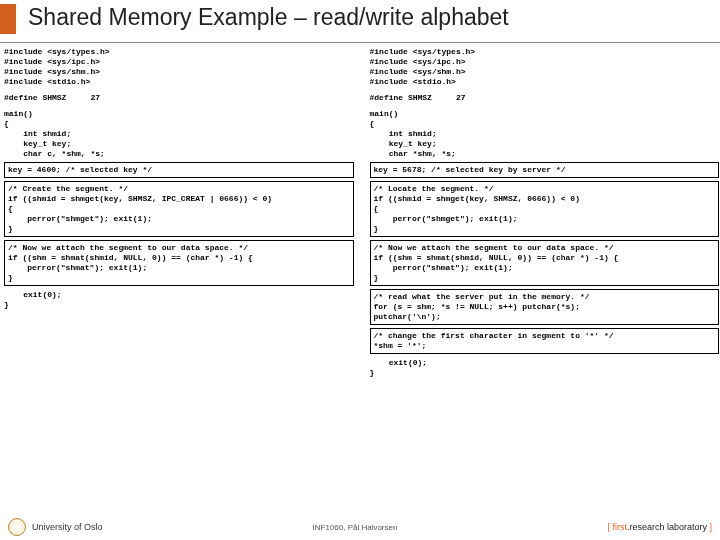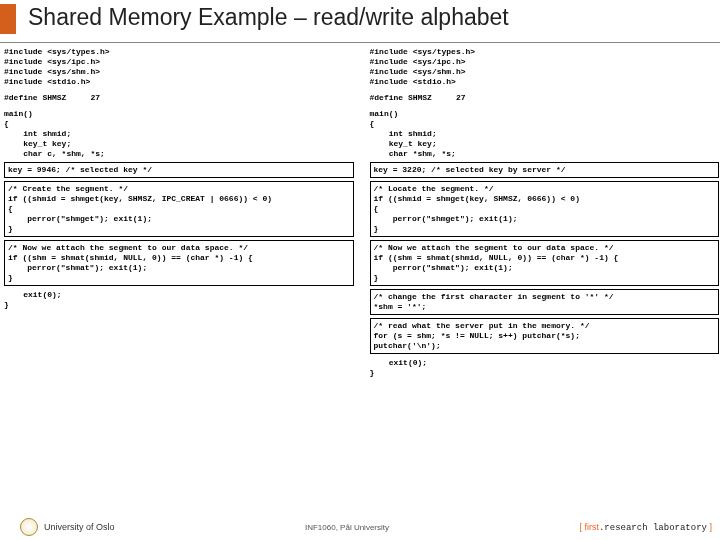--- a/index.html
+++ b/index.html
@@ -48,21 +48,21 @@
     font-family: inherit;
   }
   .box {
     border: 1px solid #000;
     padding: 2px 3px;
     margin: 3px 0;
   }
   .footer {
     position: absolute;
     bottom: 4px;
-    left: 12px;
+    left: 0;
     right: 0;
     display: flex;
     align-items: center;
     justify-content: space-between;
     padding: 0 8px;
     font-size: 9px;
   }
   .footer-left {
     display: flex;
     align-items: center;
@@ -77,21 +77,21 @@
     background: radial-gradient(circle,#fff,#f2e6c4);
   }
   .footer-center {
     color: #555;
     font-size: 8px;
   }
   .footer-right {
     color: #f26522;
     font-size: 9px;
   }
-  .footer-right .dark { color: #222; font-family: Liberation Mono, monospace; }
+  .footer-right .dark { color: #222; }
 </style>
 </head>
 <body>
 
 <div class="title-bar">
   <div class="title-accent"></div>
   <div class="title-text">Shared Memory Example – read/write alphabet</div>
 </div>
 
 <div class="content">
@@ -100,21 +100,21 @@
 #include &lt;sys/ipc.h&gt;
 #include &lt;sys/shm.h&gt;
 #include &lt;stdio.h&gt;</pre>
     <pre style="margin-top:6px">#define SHMSZ     27</pre>
     <pre style="margin-top:6px">main()
 {
     int shmid;
     key_t key;
     char c, *shm, *s;</pre>
     <div class="box">
-        <pre>key = 9946; /* selected key */</pre>
+        <pre>key = 4600; /* selected key */</pre>
       </div>
     <div class="box">
         <pre>/* Create the segment. */
 if ((shmid = shmget(key, SHMSZ, IPC_CREAT | 0666)) &lt; 0)
 {
     perror("shmget"); exit(1);
 }</pre>
       </div>
     <div class="box">
         <pre>/* Now we attach the segment to our data space. */
@@ -131,51 +131,51 @@
 #include &lt;sys/ipc.h&gt;
 #include &lt;sys/shm.h&gt;
 #include &lt;stdio.h&gt;</pre>
     <pre style="margin-top:6px">#define SHMSZ     27</pre>
     <pre style="margin-top:6px">main()
 {
     int shmid;
     key_t key;
     char *shm, *s;</pre>
     <div class="box">
-        <pre>key = 3220; /* selected key by server */</pre>
+        <pre>key = 5678; /* selected key by server */</pre>
       </div>
     <div class="box">
         <pre>/* Locate the segment. */
 if ((shmid = shmget(key, SHMSZ, 0666)) &lt; 0)
 {
     perror("shmget"); exit(1);
 }</pre>
       </div>
     <div class="box">
         <pre>/* Now we attach the segment to our data space. */
 if ((shm = shmat(shmid, NULL, 0)) == (char *) -1) {
     perror("shmat"); exit(1);
 }</pre>
       </div>
     <div class="box">
-        <pre>/* change the first character in segment to '*' */
-*shm = '*';</pre>
-      </div>
-    <div class="box">
         <pre>/* read what the server put in the memory. */
 for (s = shm; *s != NULL; s++) putchar(*s);
 putchar('\n');</pre>
+      </div>
+    <div class="box">
+        <pre>/* change the first character in segment to '*' */
+*shm = '*';</pre>
       </div>
     <pre style="margin-top:4px">    exit(0);
 }</pre>
   </div>
 </div>
 
 <div class="footer">
   <div class="footer-left">
     <div class="uio-logo"></div>
     <span>University of Oslo</span>
   </div>
-  <div class="footer-center">INF1060, Pål University</div>
+  <div class="footer-center">INF1060, Pål Halvorsen</div>
   <div class="footer-right">
     [ <span>first</span><span class="dark">.research laboratory</span> ]
   </div>
 </div>
 
 </body></html>

